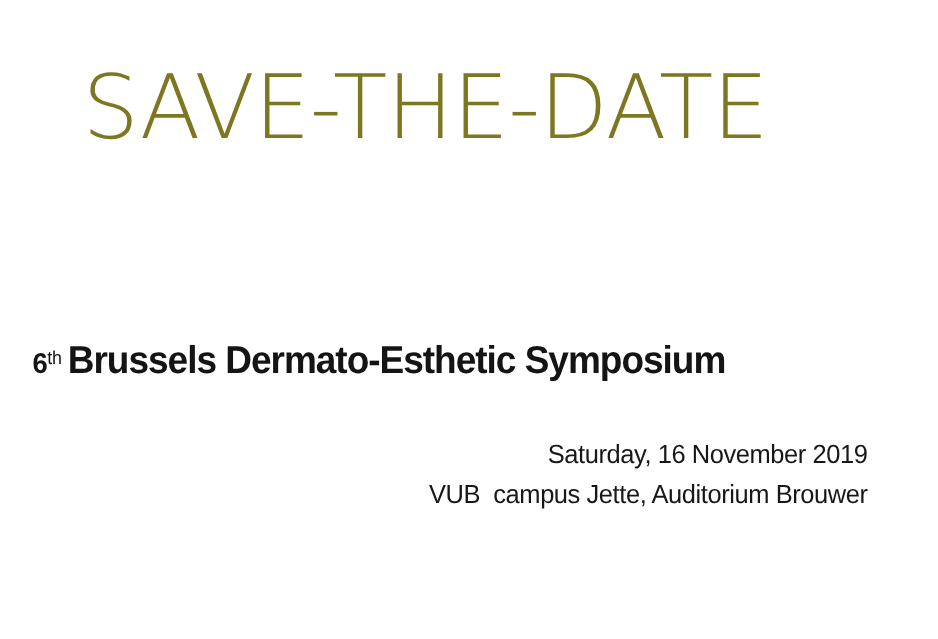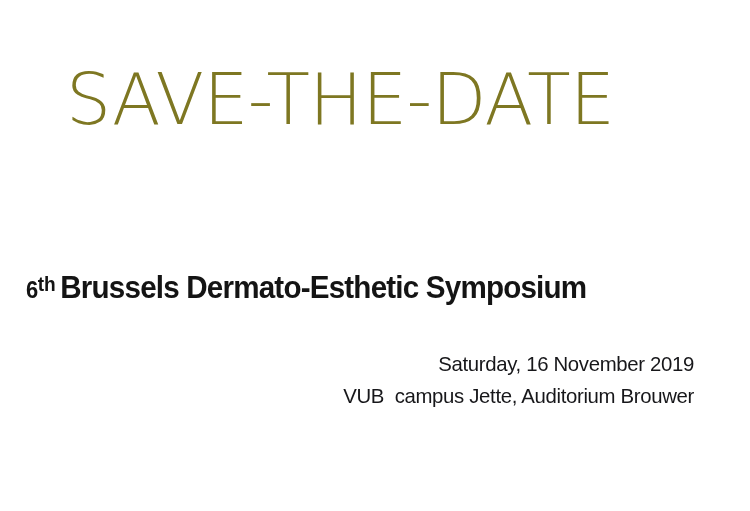--- a/index.html
+++ b/index.html
@@ -20,21 +20,21 @@
     position: relative;
     width: 750px;
     height: 511px;
     background: #ffffff;
   }
 
   
   .hero-title {
     position: absolute;
     left: 66px;
-    top: 64px;
+    top: 50px;
     width: 620px;
     font-family: "DejaVu Sans", "Liberation Sans", sans-serif;
     font-size: 71px;
     font-weight: 300;
     line-height: 1.0;
     letter-spacing: -0.5px;
     white-space: nowrap;
     color: #7E7722;
   }
 
@@ -53,22 +53,22 @@
     color: #141414;
     transform: scaleX(0.955);
     transform-origin: left center;
   }
   .headline .ordinal-base {
     font-size: 23px;
     font-weight: 700;
     letter-spacing: -0.4px;
   }
   .headline .ordinal-suffix {
-    font-size: 20px;
-    font-weight: 700;
+    font-size: 15px;
+    font-weight: 400;
     vertical-align: 7px;
     letter-spacing: -0.2px;
   }
   .headline .headline-main {
     margin-left: 5px;
   }
 
   
   .details {
     position: absolute;

